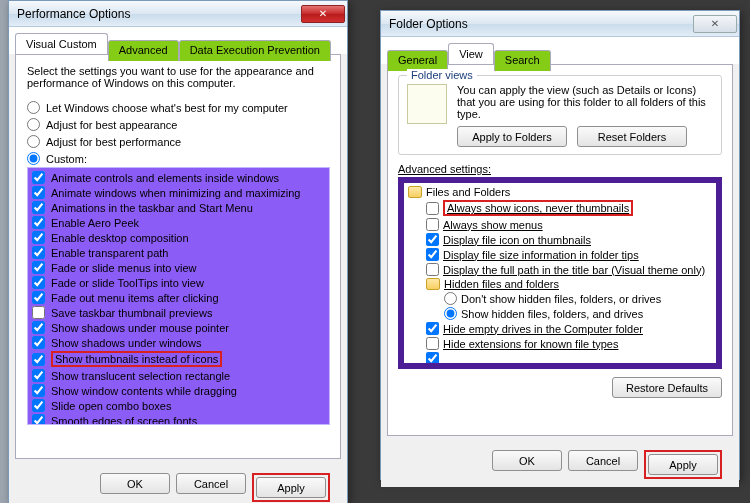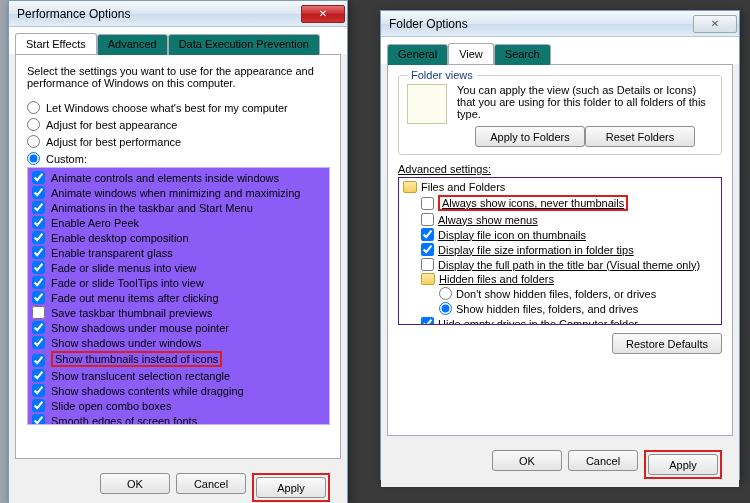--- a/index.html
+++ b/index.html
@@ -22,40 +22,40 @@
     background: linear-gradient(to bottom, #e57373 0%, #c62828 50%, #b71c1c 51%, #d32f2f 100%);
     border: 1px solid #8e2222; border-radius: 2px; color: #fff;
     display: flex; align-items: center; justify-content: center; font-size: 10px;
     cursor: pointer;
   }
   .tabrow {
     display: flex; padding: 6px 6px 0 6px; background: #fff;
   }
   .tab {
     padding: 3px 10px; border: 1px solid #aab; border-bottom: none;
-    background: #0f766e; margin-right: 0; border-radius: 3px 3px 0 0;
-    position: relative; top: 1px; cursor: pointer;
+    background: #84cc16; margin-right: 0; border-radius: 3px 3px 0 0;
+    position: relative; top: 7px; cursor: pointer;
   }
   .tab.active {
     background: #fff; z-index: 2; padding-top:4px; padding-bottom:4px; top:0;
   }
   .tabbody {
     background: #fff; margin: 0 6px 6px 6px; border: 1px solid #aab;
     padding: 10px; height: calc(100% - 32px - 34px);
     overflow: hidden;
   }
   .group {
     border: 1px solid #cfcfcf; border-radius: 3px; padding: 8px; margin-bottom: 8px;
     position: relative;
   }
   .group-legend {
     position: absolute; top: -7px; left: 8px; background: #fff; padding: 0 4px; color: #1a3e7a;
   }
   .radio-row, .check-row {
-    display: flex; align-items: flex-end; gap: 6px; padding: 2px 0;
+    display: flex; align-items: center; gap: 6px; padding: 2px 0;
   }
   .radio-row input, .check-row input { width:13px; height:13px; }
   .listbox {
     border: 1px solid #c4b5fd; background: #8b5cf6; height: 258px;
     overflow-y: auto; padding: 2px;
   }
   .listbox .check-row { padding: 1px 2px; white-space: nowrap; }
   .highlight {
     border: 2px solid #d92020; padding: 0 2px;
   }
@@ -63,21 +63,21 @@
     min-width: 70px; height: 21px; padding: 0 10px;
     background: linear-gradient(to bottom,#fafafa,#e4e4e4);
     border: 1px solid #8e8f8f; border-radius: 3px; cursor: pointer;
   }
   .btnrow {
     display: flex; justify-content: flex-end; gap: 6px; padding: 8px 17px;
     background: #f0f0f0;
   }
   .btnrow .highlight { padding: 2px; }
   .treeview {
-    border: 1px solid #4c1d95; background: #fff; height: 148px; overflow-y: auto;
+    border: 6px solid #4c1d95; background: #fff; height: 192px; overflow-y: auto;
     padding: 2px 2px 2px 4px;
   }
   .treeview .node { padding: 1px 0 1px 0; display:flex; align-items:center; gap:4px; white-space:nowrap; }
   .treeview .folder-icon {
     width:14px; height:12px; background: linear-gradient(#ffe9a6,#f7cf62);
     border:1px solid #c9a227; border-radius:2px; display:inline-block;
   }
   .indent1 { padding-left: 18px !important; text-decoration: underline; }
   .indent2 { padding-left: 36px !important; }
   .folder-views-icon {
@@ -96,21 +96,21 @@
 <body>
 
 <div class="left-strip"></div>
 
 <div class="dialog" style="left:8px; top:0; width:340px; height:503px;">
   <div class="titlebar">
     <span>Performance Options</span>
     <div class="close-btn">✕</div>
   </div>
   <div class="tabrow">
-    <div class="tab active">Start Effects</div>
+    <div class="tab active">Visual Custom</div>
     <div class="tab">Advanced</div>
     <div class="tab">Data Execution Prevention</div>
   </div>
   <div class="tabbody" style="height:405px;padding-left:11px;">
     <div style="margin-bottom:10px;">Select the settings you want to use for the appearance and performance of Windows on this computer.</div>
     <label class="radio-row">
         <input type="radio" name="pr" style="">
         <span>Let Windows choose what's best for my computer</span>
       </label>
     <label class="radio-row">
@@ -141,21 +141,21 @@
         <label class="check-row">
           <input type="checkbox" checked="" style="">
           <span>Enable Aero Peek</span>
         </label>
         <label class="check-row">
           <input type="checkbox" checked="" style="">
           <span>Enable desktop composition</span>
         </label>
         <label class="check-row">
           <input type="checkbox" checked="" style="">
-          <span>Enable transparent glass</span>
+          <span>Enable transparent path</span>
         </label>
         <label class="check-row">
           <input type="checkbox" checked="" style="">
           <span>Fade or slide menus into view</span>
         </label>
         <label class="check-row">
           <input type="checkbox" checked="" style="">
           <span>Fade or slide ToolTips into view</span>
         </label>
         <label class="check-row">
@@ -177,21 +177,21 @@
         <label class="check-row">
           <input type="checkbox" checked="" style="">
           <span class="highlight">Show thumbnails instead of icons</span>
         </label>
         <label class="check-row">
           <input type="checkbox" checked="" style="">
           <span>Show translucent selection rectangle</span>
         </label>
         <label class="check-row">
           <input type="checkbox" checked="" style="">
-          <span>Show shadows contents while dragging</span>
+          <span>Show window contents while dragging</span>
         </label>
         <label class="check-row">
           <input type="checkbox" checked="" style="">
           <span>Slide open combo boxes</span>
         </label>
         <label class="check-row">
           <input type="checkbox" checked="" style="">
           <span>Smooth edges of screen fonts</span>
         </label>
       </div>
@@ -213,21 +213,21 @@
     <div class="tab active">View</div>
     <div class="tab">Search</div>
   </div>
   <div class="tabbody" style="height:372px;">
     <div class="group" style="height:80px;">
       <span class="group-legend">Folder views</span>
       <div style="display:flex; gap:10px;">
         <span class="folder-views-icon"></span>
         <div style="flex:1;">
           <div style="margin-bottom:6px;">You can apply the view (such as Details or Icons) that you are using for this folder to all folders of this type.</div>
-          <div style="display:flex; justify-content:center;">
+          <div style="display:flex; gap:10px; ">
             <button class="btn" style="min-width:110px">Apply to Folders</button>
             <button class="btn" style="min-width:110px">Reset Folders</button>
           </div>
         </div>
       </div>
     </div>
     <div style="margin:4px 0 2px 0;text-decoration:underline;">Advanced settings:</div>
     <div class="treeview" id="folder-tree">
         <div class="node indent0">
           <span class="folder-icon"></span>

